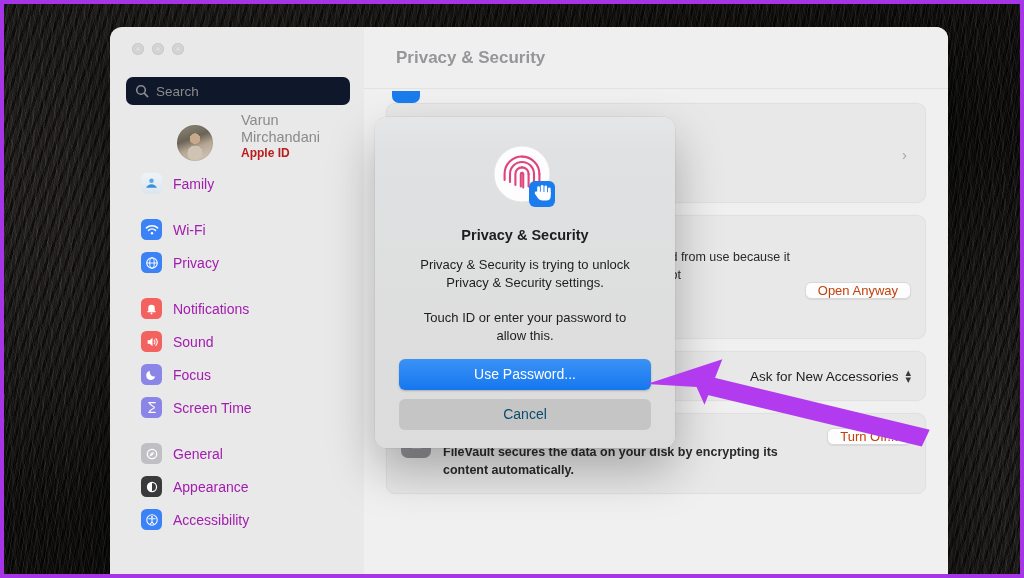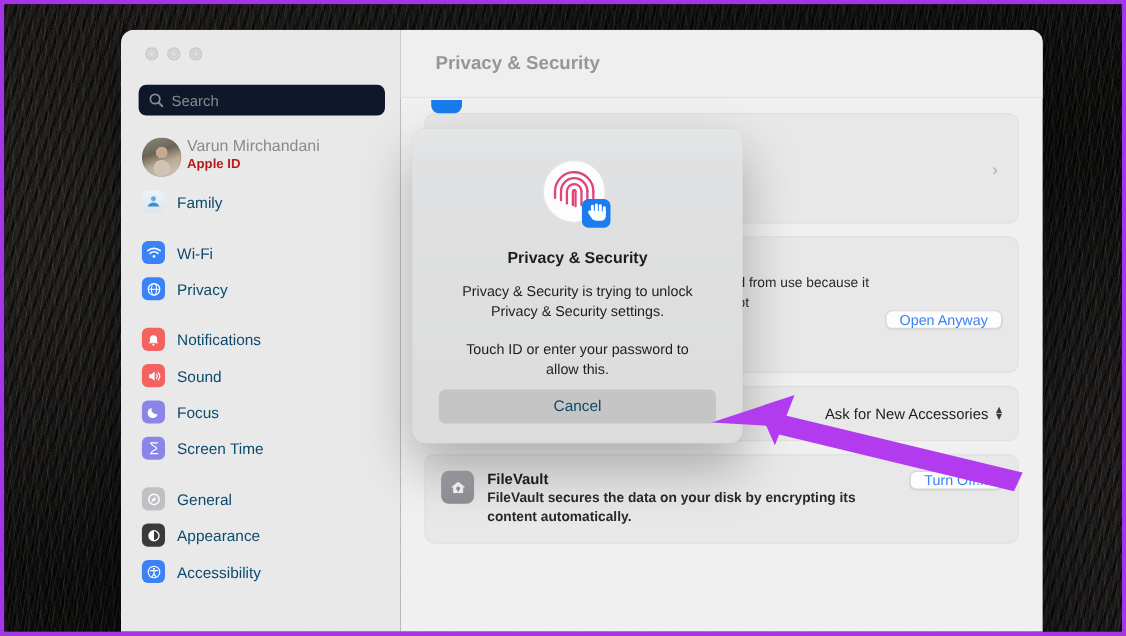--- a/index.html
+++ b/index.html
@@ -78,42 +78,43 @@
   }
   .search-box svg { flex: none; }
   .search-placeholder {
     font-size: 13.5px; color: #8b8b8b;
   }
   .sb-list { margin-top: 14px; }
   .sb-row {
     display: flex; align-items: center;
     gap: 11px;
     height: 33px;
-    padding: 0 12px 0 19px;
-    color: #0c4a6e;
+    padding: 0 12px 0 31px;
+    color: #a21caf;
     font-size: 14px;
     white-space: nowrap;
   }
   .sb-gap { height: 13px; }
   .sb-icon {
     width: 21px; height: 21px;
     border-radius: 5.5px;
     flex: none;
     display: flex; align-items: center; justify-content: center;
     color: #fff;
     font-size: 12px; line-height: 1;
     overflow: hidden;
     position: relative;
   }
   .sb-icon svg { display:block; }
   
   .account-row {
-    display: flex; align-items: flex-start; gap: 5px;
+    display: flex; align-items: flex-end; gap: 28px;
     padding: 6px 12px 6px 19px;
     height: 48px;
+    margin-left: 48px;
   }
   .avatar {
     width: 36px; height: 36px; border-radius: 50%;
     flex: none;
     background:
       radial-gradient(circle at 50% 78%, #cfc3b4 0 22%, rgba(0,0,0,0) 23%),
       radial-gradient(circle at 50% 38%, #c9a98d 0 18%, rgba(0,0,0,0) 19%),
       linear-gradient(160deg, #8e8b7c 0%, #6b6456 38%, #b6a694 60%, #d8cfc2 100%);
       box-shadow: inset 0 0 0 1px rgba(0,0,0,0.06);
   }
@@ -172,21 +173,21 @@
   .row-title { font-size: 13.5px; color: #1d1d1f; font-weight: bold; }
   .row-desc  { font-size: 12.5px; color: #2a2a2c; line-height: 1.45; }
   .chevron-right { color: #a4a4a8; font-size: 15px; padding-right: 4px; }
   .sq-icon {
     width: 30px; height: 30px; border-radius: 7px;
     flex:none; display:flex; align-items:center; justify-content:center;
     background: linear-gradient(180deg, #a7a7ad, #8e8e94);
     color: #fff;
   }
   .btn {
-    font-size: 13px; color: #3b82f6;
+    font-size: 13px; color: #c2410c;
     background: #fdfdfd;
     border: 1px solid #d8d8d8;
     border-radius: 6px;
     padding: 0 12px;
     white-space: nowrap;
     box-shadow: 0 1px 1px rgba(0,0,0,0.07);
   }
   .popup {
     font-size: 13.5px; color: #1d1d1f;
     display: flex; align-items: center; gap: 7px;
@@ -479,20 +480,21 @@
           <rect x="57" y="44.6" width="2.7" height="7.8" rx="1.35"></rect>
           <path d="M44.6 48.4c-1.1.6-1.1 1.9-.4 2.9l2.6 3.8c1 1.5 2.6 2.5 4.6 2.5h4.1c2.4 0 4.2-1.7 4.2-4.1v-4.3h-2.7z"></path>
         </g>
       </svg>
     </div>
     <div class="sheet-title">Privacy &amp; Security</div>
     <div class="sheet-msg">Privacy &amp; Security is trying to unlock</div>
     <div class="sheet-msg">Privacy &amp; Security settings.</div>
     <div class="sheet-msg2">Touch ID or enter your password to</div>
     <div class="sheet-msg">allow this.</div>
+    <button class="sheet-btn primary">Use Password...</button>
     <button class="sheet-btn secondary">Cancel</button>
   </div>
 
   <svg id="arrow" viewBox="0 0 1024 578">
     <g fill="#b23bef">
       <path d="M925 446 L705 393 L713 376 L933 429 Z"></path>
       <path d="M648 383 L724 358 L706 404 L698 386 Z"></path>
     </g>
   </svg>
 

